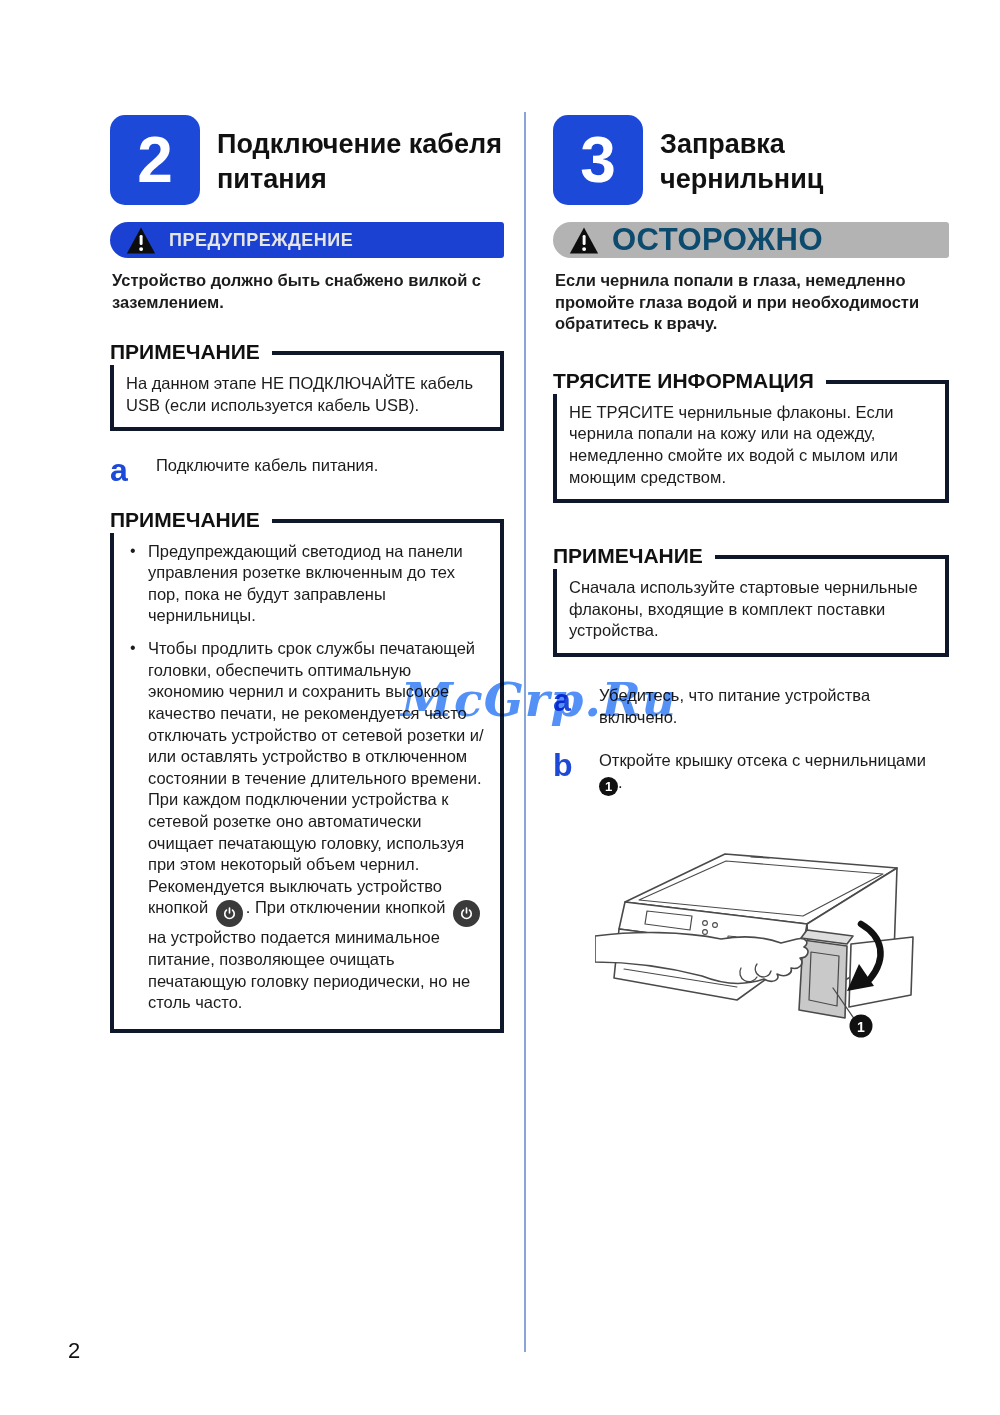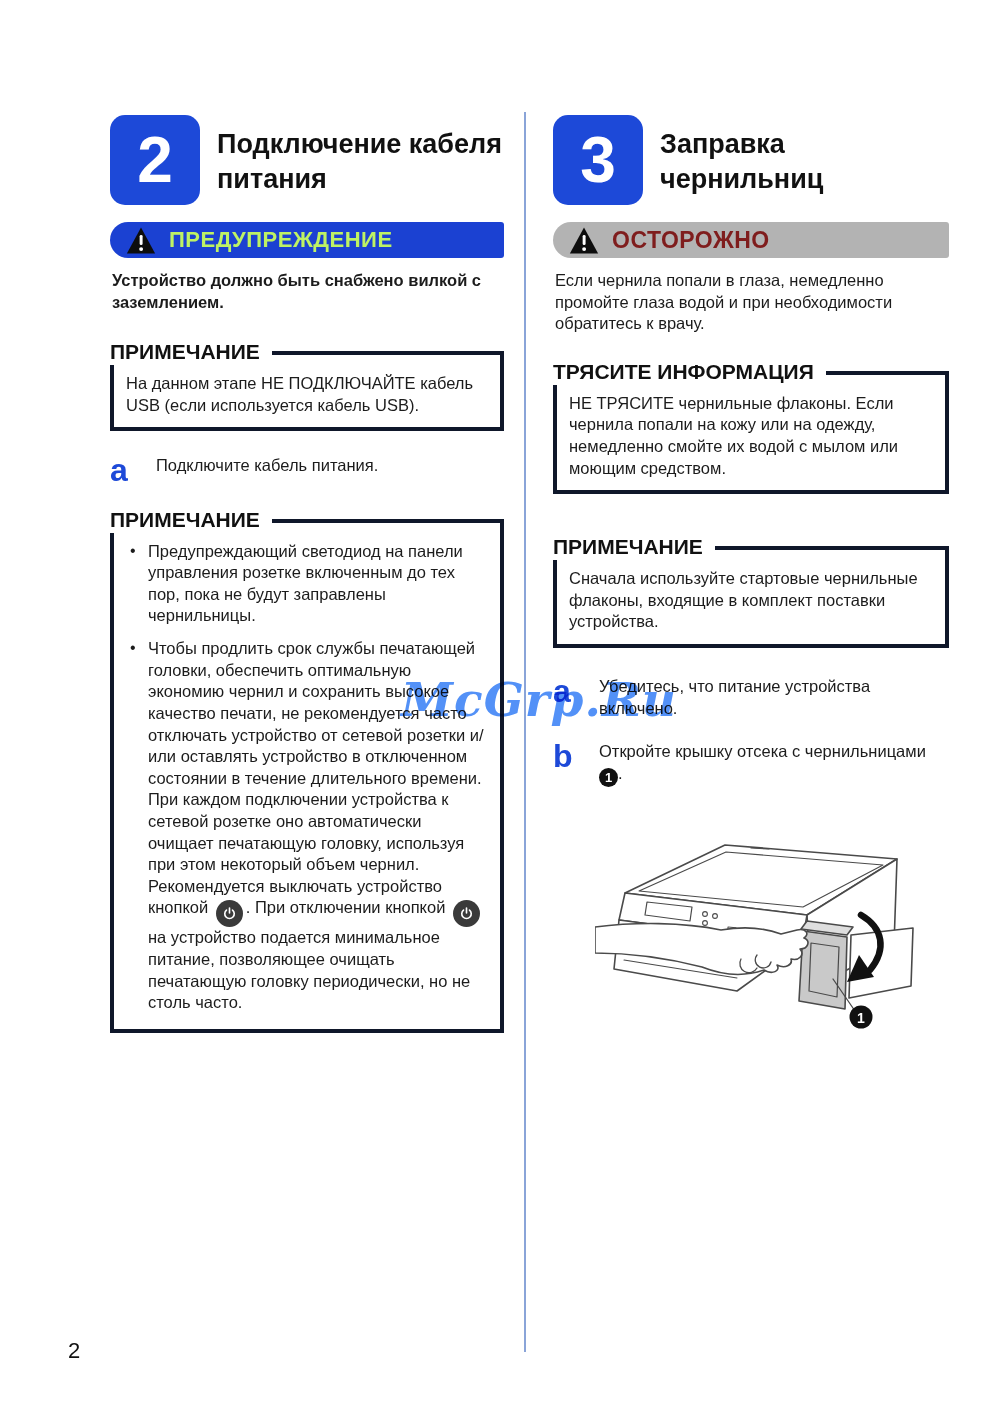--- a/index.html
+++ b/index.html
@@ -39,22 +39,22 @@
   
   .banner {
     height:36px; display:flex; align-items:center;
     border-radius:18px 3px 3px 18px;
     padding-left:16px; margin-bottom:12px;
   }
   .banner.warning { background:#1b41d2; }
   .banner.caution { background:#b3b3b3; }
   .banner .tri { width:30px; height:27px; margin-right:13px; flex:0 0 auto; }
   .banner-label { font-weight:bold; letter-spacing:.5px; }
-  .banner.warning .banner-label { color:#bef264; font-size:22px; }
-  .banner.caution .banner-label { color:#7f1d1d; font-size:23px; }
+  .banner.warning .banner-label { color:#e5e5e5; font-size:18px; }
+  .banner.caution .banner-label { color:#0c4a6e; font-size:31px; }
 
   .body-text { font-size:16.5px; line-height:1.31; color:#1c1c1c; }
   .bold-text { font-weight:bold; }
   .lead { margin:0 0 26px 2px; }
 
   
   .note { margin-bottom:24px; }
   .note-heading {
     display:inline-block; position:relative; z-index:2;
     background:#fff; padding-right:12px;
@@ -186,21 +186,21 @@
 
     <div class="banner caution">
       <svg class="tri" viewBox="0 0 24 22">
         <path d="M12 0.5 L23.5 21.5 H0.5 Z" fill="#0d0d0d"></path>
         <rect x="10.9" y="6.5" width="2.4" height="8.2" rx="1.1" fill="#fff"></rect>
         <circle cx="12.1" cy="18" r="1.6" fill="#fff"></circle>
       </svg>
       <span class="banner-label">ОСТОРОЖНО</span>
     </div>
 
-    <p class="body-text lead" style="font-weight:normal; margin-bottom:24px;">Если чернила попали в глаза, немедленно промойте глаза водой и при необходимости обратитесь к врачу.</p>
+    <p class="body-text lead" style="font-weight:bold; margin-bottom:33px;">Если чернила попали в глаза, немедленно промойте глаза водой и при необходимости обратитесь к врачу.</p>
 
     <div class="note">
       <div class="note-heading">ТРЯСИТЕ ИНФОРМАЦИЯ</div>
       <div class="note-box body-text">НЕ ТРЯСИТЕ чернильные флаконы. Если чернила попали на кожу или на одежду, немедленно смойте их водой с мылом или моющим средством.</div>
     </div>
 
     <div class="note" style="margin-top:40px;">
       <div class="note-heading">ПРИМЕЧАНИЕ</div>
       <div class="note-box body-text">Сначала используйте стартовые чернильные флаконы, входящие в комплект поставки устройства.</div>
     </div>

